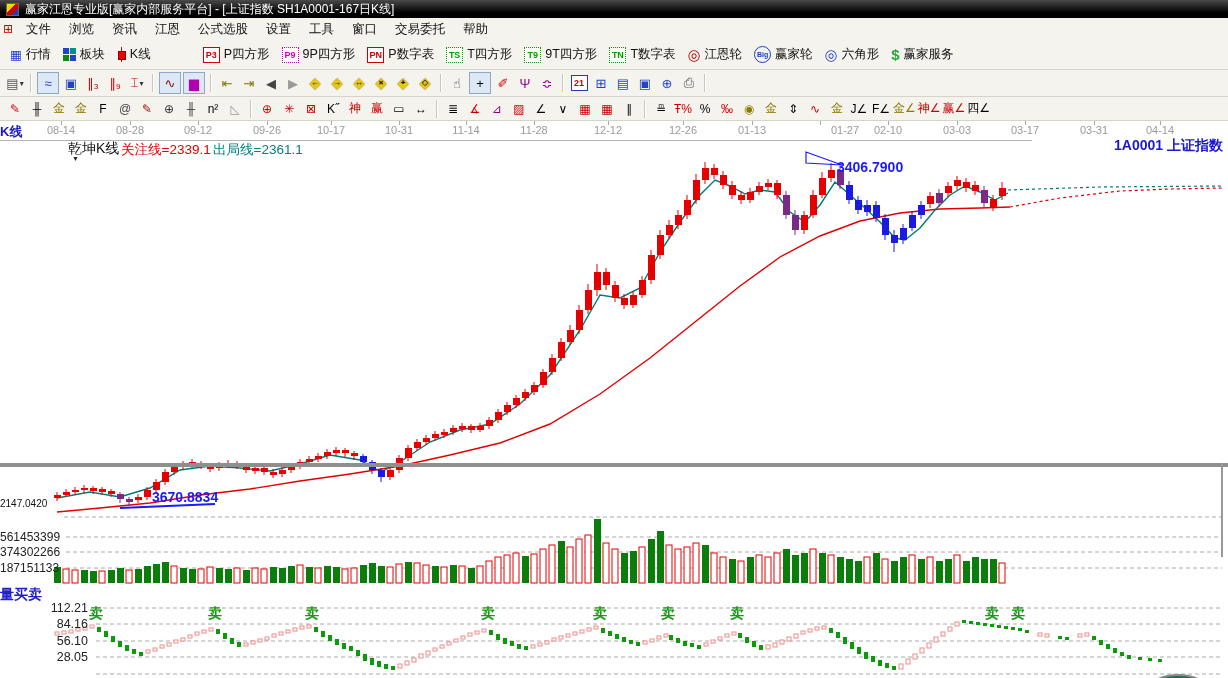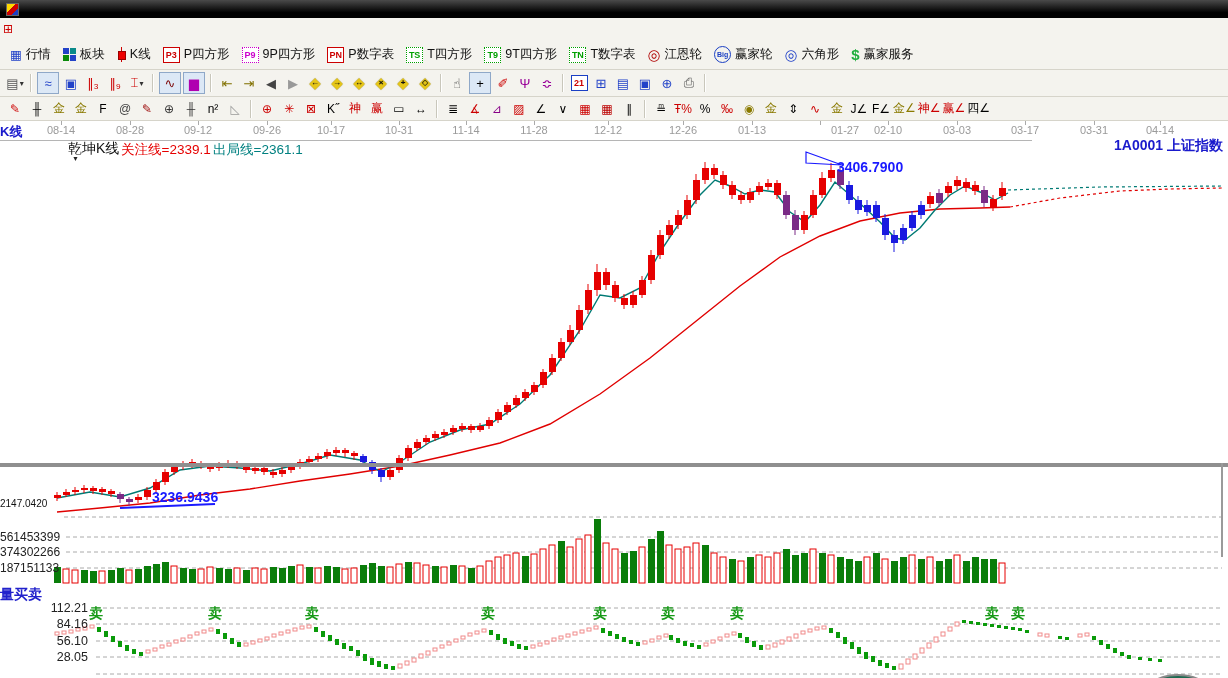--- a/index.html
+++ b/index.html
@@ -52,23 +52,25 @@
   .splitter{position:absolute;left:0;top:463px;width:1228px;height:4px;background:#8f8f8f;}
   .rborder{position:absolute;left:1221px;top:463px;width:2px;height:94px;background:#9a9a9a;}
   svg{position:absolute;left:0;top:0;}
 </style>
 </head>
 <body>
 
 <div class="app">
   <div class="titlebar">
     <span class="appicon"></span>
+    <span>赢家江恩专业版[赢家内部服务平台] - [上证指数  SH1A0001-167日K线]</span>
   </div>
   <div class="menubar">
     <span class="child-ic">⊞</span>
+    <span id="menu-items"><span class="mitem">文件</span><span class="mitem">浏览</span><span class="mitem">资讯</span><span class="mitem">江恩</span><span class="mitem">公式选股</span><span class="mitem">设置</span><span class="mitem">工具</span><span class="mitem">窗口</span><span class="mitem">交易委托</span><span class="mitem">帮助</span></span>
   </div>
   <div class="tbar tbar1" id="tbar1">
       <div class="tbtn">
         <span style="color: rgb(34, 66, 200);">▦</span>
         <span>行情</span>
       </div>
       <div class="tbtn">
         <span class="blocks">
           <i style="background: rgb(34, 66, 200);"></i>
           <i style="background: rgb(10, 138, 138);"></i>
@@ -78,21 +80,21 @@
         <span>板块</span>
       </div>
       <div class="tbtn">
         <span class="candle-ic">
           <span class="w"></span>
           <span class="b"></span>
         </span>
         <span>K线</span>
       </div>
       <div class="tbtn">
-        <span class="badge" style="color: rgb(204, 0, 0); border: 1px solid rgb(204, 0, 0);">P3</span>
+        <span class="badge" style="color: rgb(204, 0, 0); border: 1px solid rgb(204, 0, 0); margin-left: 40px;">P3</span>
         <span>P四方形</span>
       </div>
       <div class="tbtn">
         <span class="badge" style="color: rgb(204, 0, 204); border: 1px dotted rgb(204, 0, 204);">P9</span>
         <span>9P四方形</span>
       </div>
       <div class="tbtn">
         <span class="badge" style="color: rgb(204, 0, 0); border: 1px solid rgb(204, 0, 0);">PN</span>
         <span>P数字表</span>
       </div>
@@ -741,21 +743,21 @@
         <line x1="120" y1="508" x2="215" y2="504" stroke="#1a1aff" stroke-width="2"></line>
         <ellipse cx="1178" cy="688" rx="28" ry="13" fill="#1e6b52" stroke="#8a8a8a" stroke-width="2"></ellipse>
       </svg>
 
     <div class="ctext" style="left:0;top:2px;color:#1a1acc;font-weight:bold;font-size:13px">K线</div>
     <div class="ctext" style="left:68px;top:19px;color:#111;font-size:14px">乾坤K线</div>
     <div class="ctext" style="left:72px;top:34px;color:#222;font-size:7px">▼</div>
     <div class="ctext" style="left:121px;top:20px;color:#e60000;font-size:13.5px">关注线=2339.1</div>
     <div class="ctext" style="left:213px;top:20px;color:#008080;font-size:13.5px">出局线=2361.1</div>
     <div class="ctext" style="right:5px;top:16px;color:#1a1acc;font-weight:bold;font-size:14px">1A0001  上证指数</div>
-    <div class="ctext" style="left:152px;top:368px;color:#1a1aff;font-weight:bold;font-size:14px">3236.9436</div>
+    <div class="ctext" style="left:152px;top:368px;color:#1a1aff;font-weight:bold;font-size:14px">3670.8834</div>
     <div class="ctext" style="left:837px;top:38px;color:#1a1aff;font-weight:bold;font-size:14px">3406.7900</div>
     <div class="ctext" style="left:0;top:377px;color:#111;font-size:10px">2147.0420</div>
     <div class="ctext" style="left:0;top:465px;color:#2222cc;font-weight:bold;font-size:14px">量买卖</div>
     <div id="axislabels">
         <div class="ctext" style="left: 0px; top: 409px; color: rgb(34, 34, 34); font-size: 12px;">561453399</div>
         <div class="ctext" style="left: 0px; top: 424px; color: rgb(34, 34, 34); font-size: 12px;">374302266</div>
         <div class="ctext" style="left: 0px; top: 440px; color: rgb(34, 34, 34); font-size: 12px;">187151133</div>
         <div class="ctext" style="left: 0px; width: 88px; text-align: right; top: 480px; color: rgb(34, 34, 34); font-size: 12.5px;">112.21</div>
         <div class="ctext" style="left: 0px; width: 88px; text-align: right; top: 496px; color: rgb(34, 34, 34); font-size: 12.5px;">84.16</div>
         <div class="ctext" style="left: 0px; width: 88px; text-align: right; top: 513px; color: rgb(34, 34, 34); font-size: 12.5px;">56.10</div>

